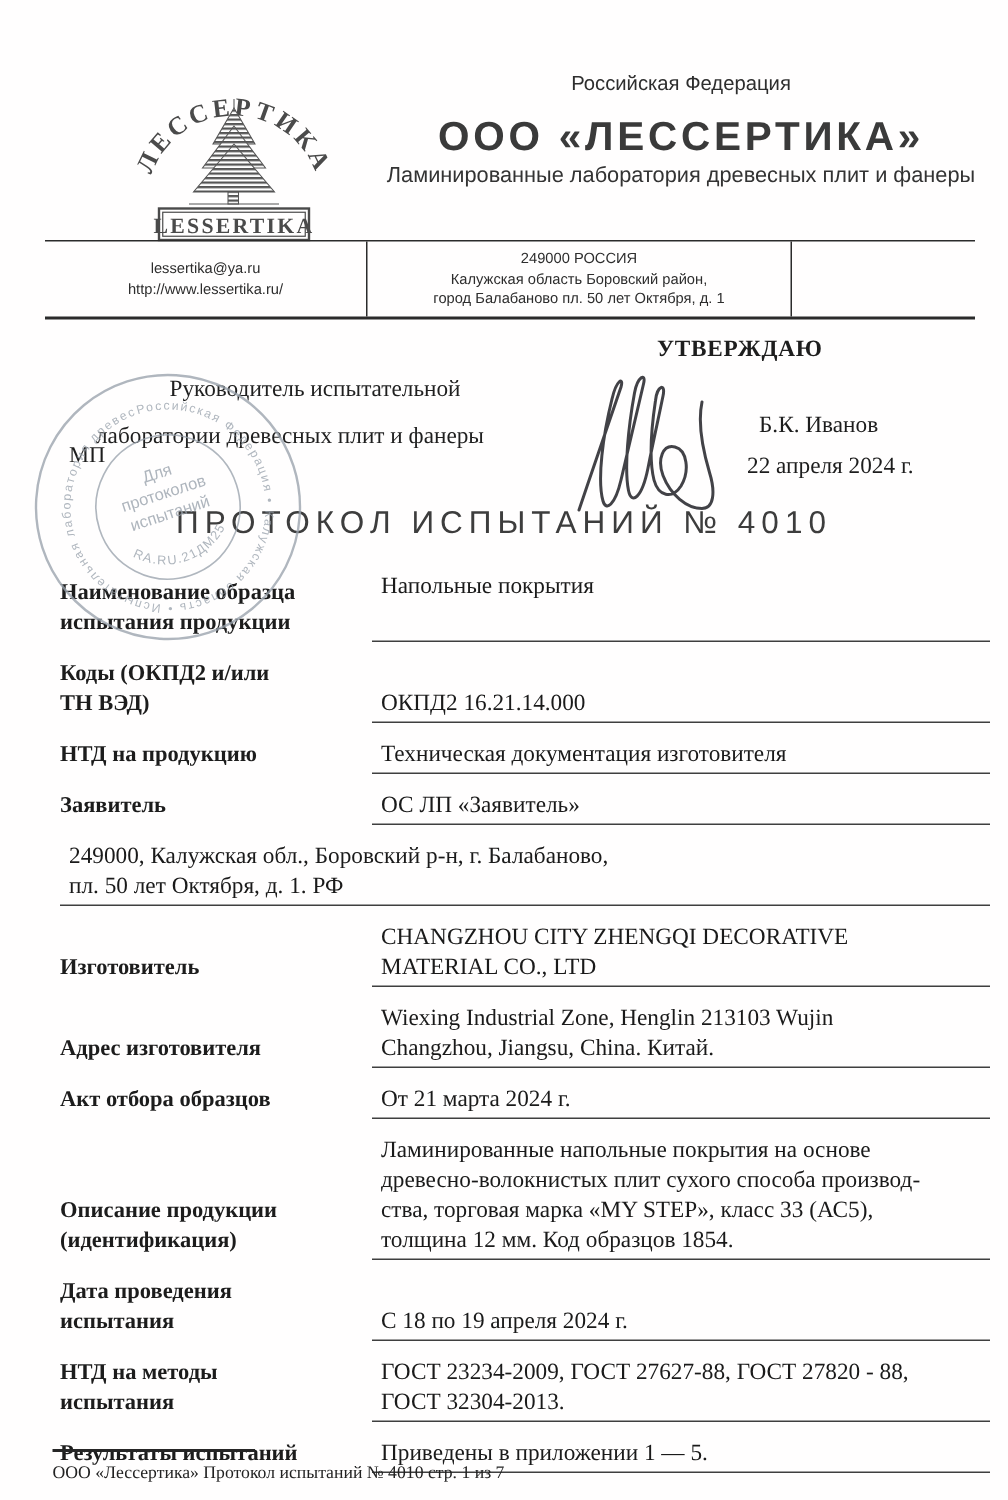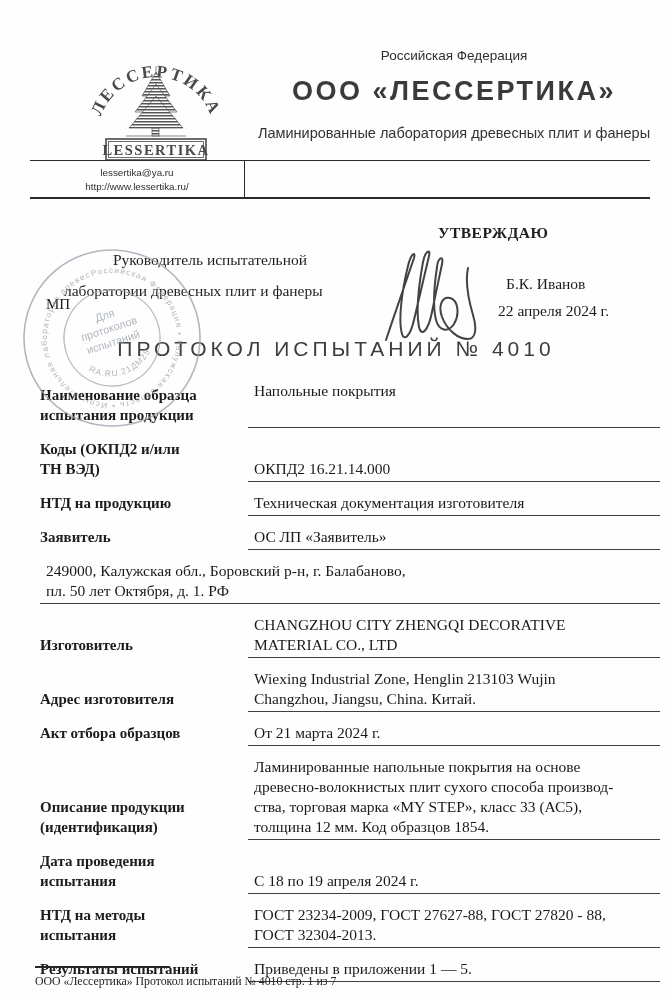--- a/index.html
+++ b/index.html
@@ -8,21 +8,21 @@
     background:#fffefe;color:#222;overflow:hidden;
     font-family:"Liberation Serif", serif;
   }
   
   .logo{position:absolute;left:80px;top:46px;width:152px;height:116px;}
   .head-right{
     position:absolute;left:248px;top:48px;width:412px;text-align:center;
     font-family:"Liberation Sans", sans-serif;
   }
   .country{font-size:13.5px;color:#2e2e2e;margin-bottom:13px;}
-  .company{font-size:27px;font-weight:bold;letter-spacing:2.5px;color:#3a3a3a;margin-bottom:18px;white-space:nowrap;}
+  .company{font-size:27px;font-weight:bold;letter-spacing:2.5px;color:#3a3a3a;margin-bottom:2px;white-space:nowrap;}
   .lab-line{font-size:14.5px;color:#333;margin-bottom:5px;}
   .accred-line{font-size:14.5px;color:#383838;letter-spacing:.5px;word-spacing:7px;white-space:nowrap;}
   
   .contacts{
     position:absolute;left:30px;top:160px;width:620px;display:flex;
     border-top:1.5px solid #2b2b2b;border-bottom:2.5px solid #2b2b2b;
     font-family:"Liberation Sans", sans-serif;font-size:9.8px;line-height:1.4;
     color:#2d2d2d;text-align:center;
   }
   .contact-cell{padding:5px 3px 4px;white-space:pre-line;display:flex;flex-direction:column;justify-content:center;}
@@ -96,20 +96,23 @@
 
   <div class="head-right">
     <div class="country">Российская Федерация</div>
     <div class="company">ООО «ЛЕССЕРТИКА»</div>
     <div class="lab-line">Ламинированные лаборатория древесных плит и фанеры</div>
   </div>
 
   <div class="contacts">
     <div class="contact-cell cell-email">lessertika@ya.ru
 http://www.lessertika.ru/</div>
+    <div class="contact-cell cell-addr">249000 РОССИЯ
+Калужская область Боровский район,
+город Балабаново пл. 50 лет Октября, д. 1</div>
   </div>
 
   <div class="approval">
 
     <svg class="stamp" viewBox="0 0 192 192">
       <defs>
         <path id="stampRing" d="M 96 31 a 65 65 0 1 1 -0.01 0" fill="none"></path>
         <path id="stampArc" d="M 60 116 a 45 45 0 0 0 72 0" fill="none"></path>
       </defs>
       <g transform="rotate(-18 96 96)" fill="none" stroke="#9aa3ad">

